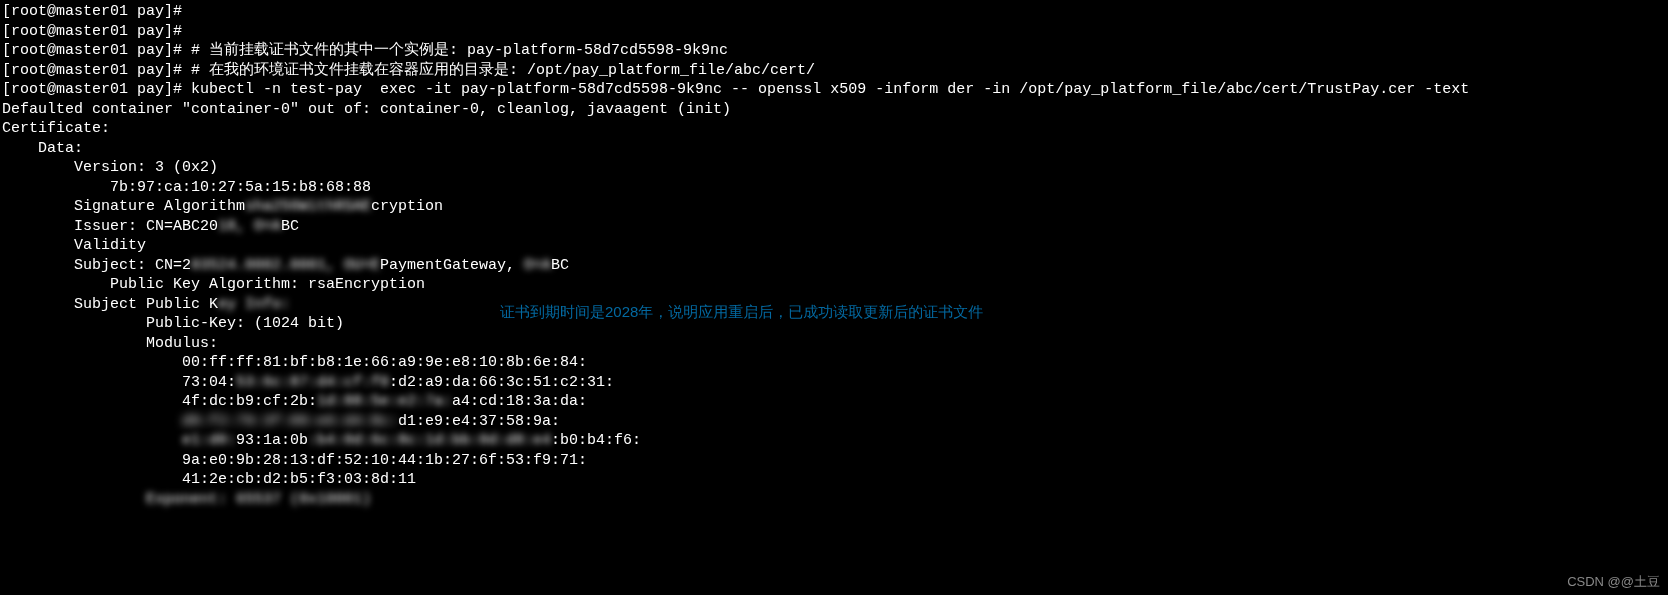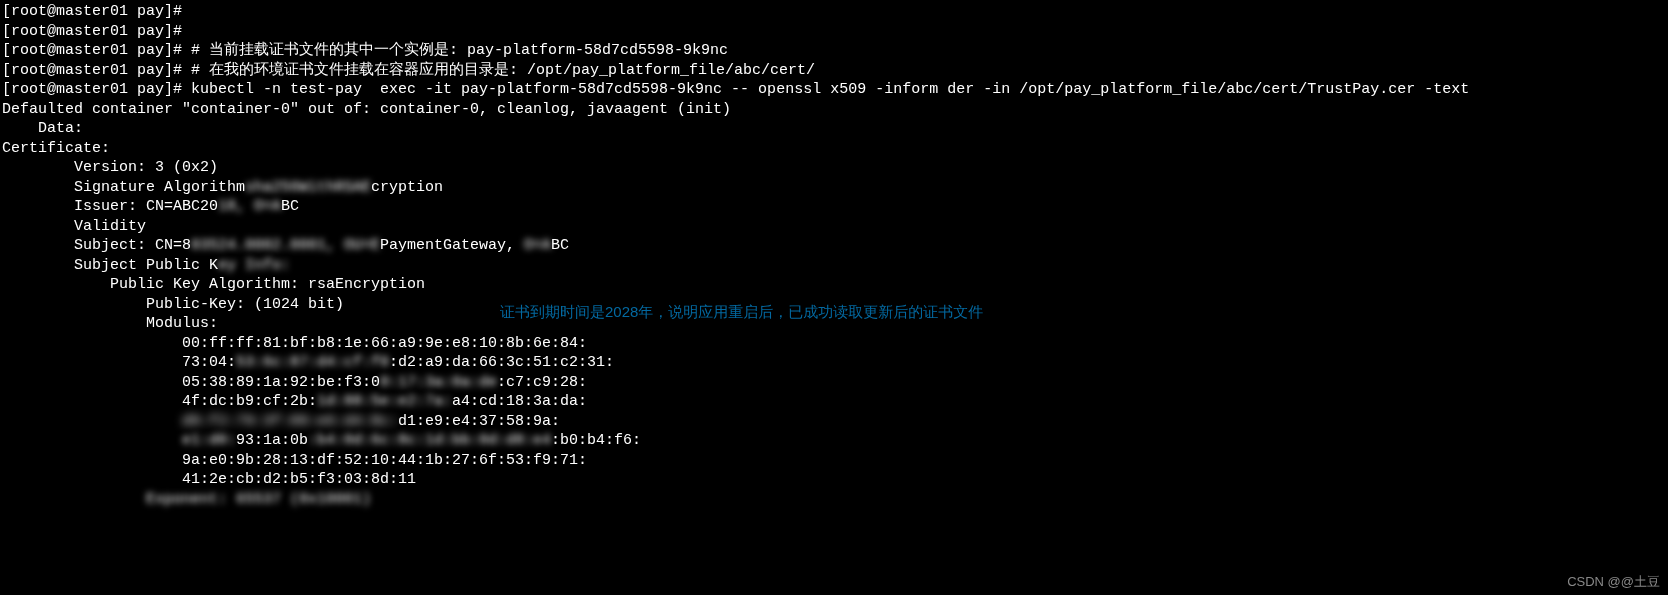--- a/index.html
+++ b/index.html
@@ -54,34 +54,34 @@
 </head>
 <body>
 
 <div>
 <div class="terminal-line">[root@master01 pay]#</div>
 <div class="terminal-line">[root@master01 pay]#</div>
 <div class="terminal-line">[root@master01 pay]# # 当前挂载证书文件的其中一个实例是: pay-platform-58d7cd5598-9k9nc</div>
 <div class="terminal-line">[root@master01 pay]# # 在我的环境证书文件挂载在容器应用的目录是: /opt/pay_platform_file/abc/cert/</div>
 <div class="terminal-line">[root@master01 pay]# kubectl -n test-pay  exec -it pay-platform-58d7cd5598-9k9nc -- openssl x509 -inform der -in /opt/pay_platform_file/abc/cert/TrustPay.cer -text</div>
 <div class="terminal-line">Defaulted container "container-0" out of: container-0, cleanlog, javaagent (init)</div>
+<div class="terminal-line">Certificate:</div>
 <div class="terminal-line">    Data:</div>
-<div class="terminal-line">Certificate:</div>
 <div class="terminal-line">        Version: 3 (0x2)</div>
+<div class="terminal-line">            7b:97:ca:10:27:5a:15:b8:68:88</div>
 <div class="terminal-line"><span>        Signature Algorithm</span><span class="blur">sha256WithRSAE</span><span>cryption</span></div>
 <div class="terminal-line"><span>        Issuer: CN=ABC20</span><span class="blur">18, O=A</span><span>BC</span></div>
 <div class="terminal-line">        Validity</div>
-<div class="terminal-line"><span>        Subject: CN=8</span><span class="blur">03524.0002.0001, OU=E</span><span>PaymentGateway, </span><span class="blur">O=A</span><span>BC</span></div>
+<div class="terminal-line"><span>        Subject: CN=2</span><span class="blur">03524.0002.0001, OU=E</span><span>PaymentGateway, </span><span class="blur">O=A</span><span>BC</span></div>
+<div class="terminal-line">            Public Key Algorithm: rsaEncryption</div>
 <div class="terminal-line"><span>        Subject Public K</span><span class="blur">ey Info:</span></div>
-<div class="terminal-line">            Public Key Algorithm: rsaEncryption</div>
 <div class="terminal-line">                Public-Key: (1024 bit)</div>
 <div class="terminal-line">                Modulus:</div>
 <div class="terminal-line">                    00:ff:ff:81:bf:b8:1e:66:a9:9e:e8:10:8b:6e:84:</div>
 <div class="terminal-line"><span>                    73:04:</span><span class="blur">53:6c:87:d4:cf:f0</span><span>:d2:a9:da:66:3c:51:c2:31:</span></div>
-<div class="terminal-line"><span>                    05:38:89:1a:92:be:f3:0</span><span class="blur">0:17:3a:0a:de</span><span>:c7:c9:28:</span></div>
 <div class="terminal-line"><span>                    4f:dc:b9:cf:2b:</span><span class="blur">1d:88:5e:e2:7a:</span><span>a4:cd:18:3a:da:</span></div>
 <div class="terminal-line"><span>                    </span><span class="blur-block">d9:f2:79:3f:09:e6:d4:8c:</span><span>d1:e9:e4:37:58:9a:</span></div>
 <div class="terminal-line"><span>                    </span><span class="blur">e1:d0:</span><span>93:1a:0b</span><span class="blur">:b4:0d:6c:8c:1d:bb:0d:d8:e4</span><span>:b0:b4:f6:</span></div>
 <div class="terminal-line">                    9a:e0:9b:28:13:df:52:10:44:1b:27:6f:53:f9:71:</div>
 <div class="terminal-line">                    41:2e:cb:d2:b5:f3:03:8d:11</div>
 <div class="terminal-line"><span>                </span><span class="blur">Exponent: 65537 (0x10001)</span></div>
 </div>
 
 <div class="annotation" style="top:255px; left:500px;">证书到期时间是2028年，说明应用重启后，已成功读取更新后的证书文件</div>
 

